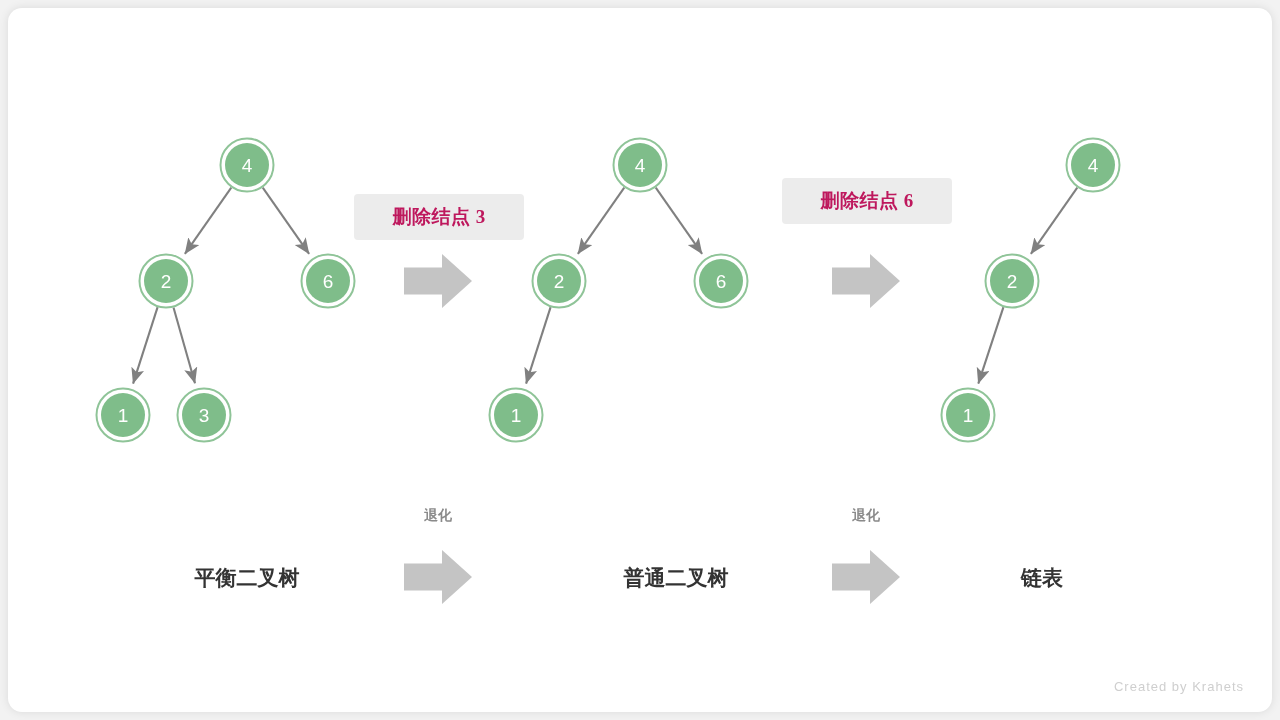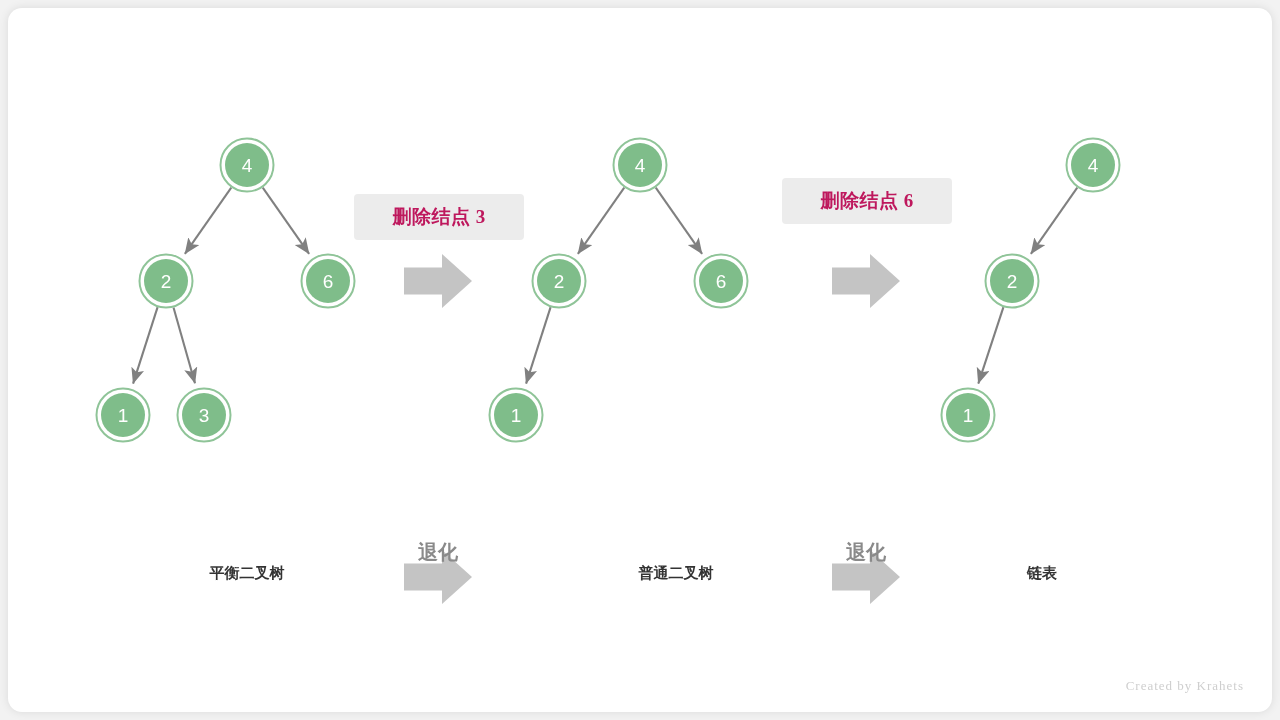--- a/index.html
+++ b/index.html
@@ -85,44 +85,43 @@
     justify-content: center;
     letter-spacing: 0.5px;
     white-space: nowrap;
   }
 
   
   .caption-main {
     position: absolute;
     color: #333333;
     font-family: "Liberation Sans", "DejaVu Sans", sans-serif;
-    font-size: 15px;
+    font-size: 21px;
     font-weight: bold;
     text-align: left;
     white-space: nowrap;
     transform: translateX(-50%);
   }
   .caption-sub {
     position: absolute;
     color: #8a8a8a;
     font-family: "Liberation Sans", "DejaVu Sans", sans-serif;
-    font-size: 20px;
+    font-size: 14px;
     font-weight: bold;
     text-align: center;
     white-space: nowrap;
     transform: translateX(-50%);
-    margin-top: 32px;
   }
 
   #watermark {
     position: absolute;
     right: 28px;
     bottom: 18px;
     color: #cfcfcf;
-    font-family: Liberation Serif, serif;
+    font-family: Liberation Sans, sans-serif;
     font-size: 13px;
     letter-spacing: 1px;
     white-space: nowrap;
   }
 </style>
 </head>
 <body>
 
 <div id="figure">
   <div id="card">

